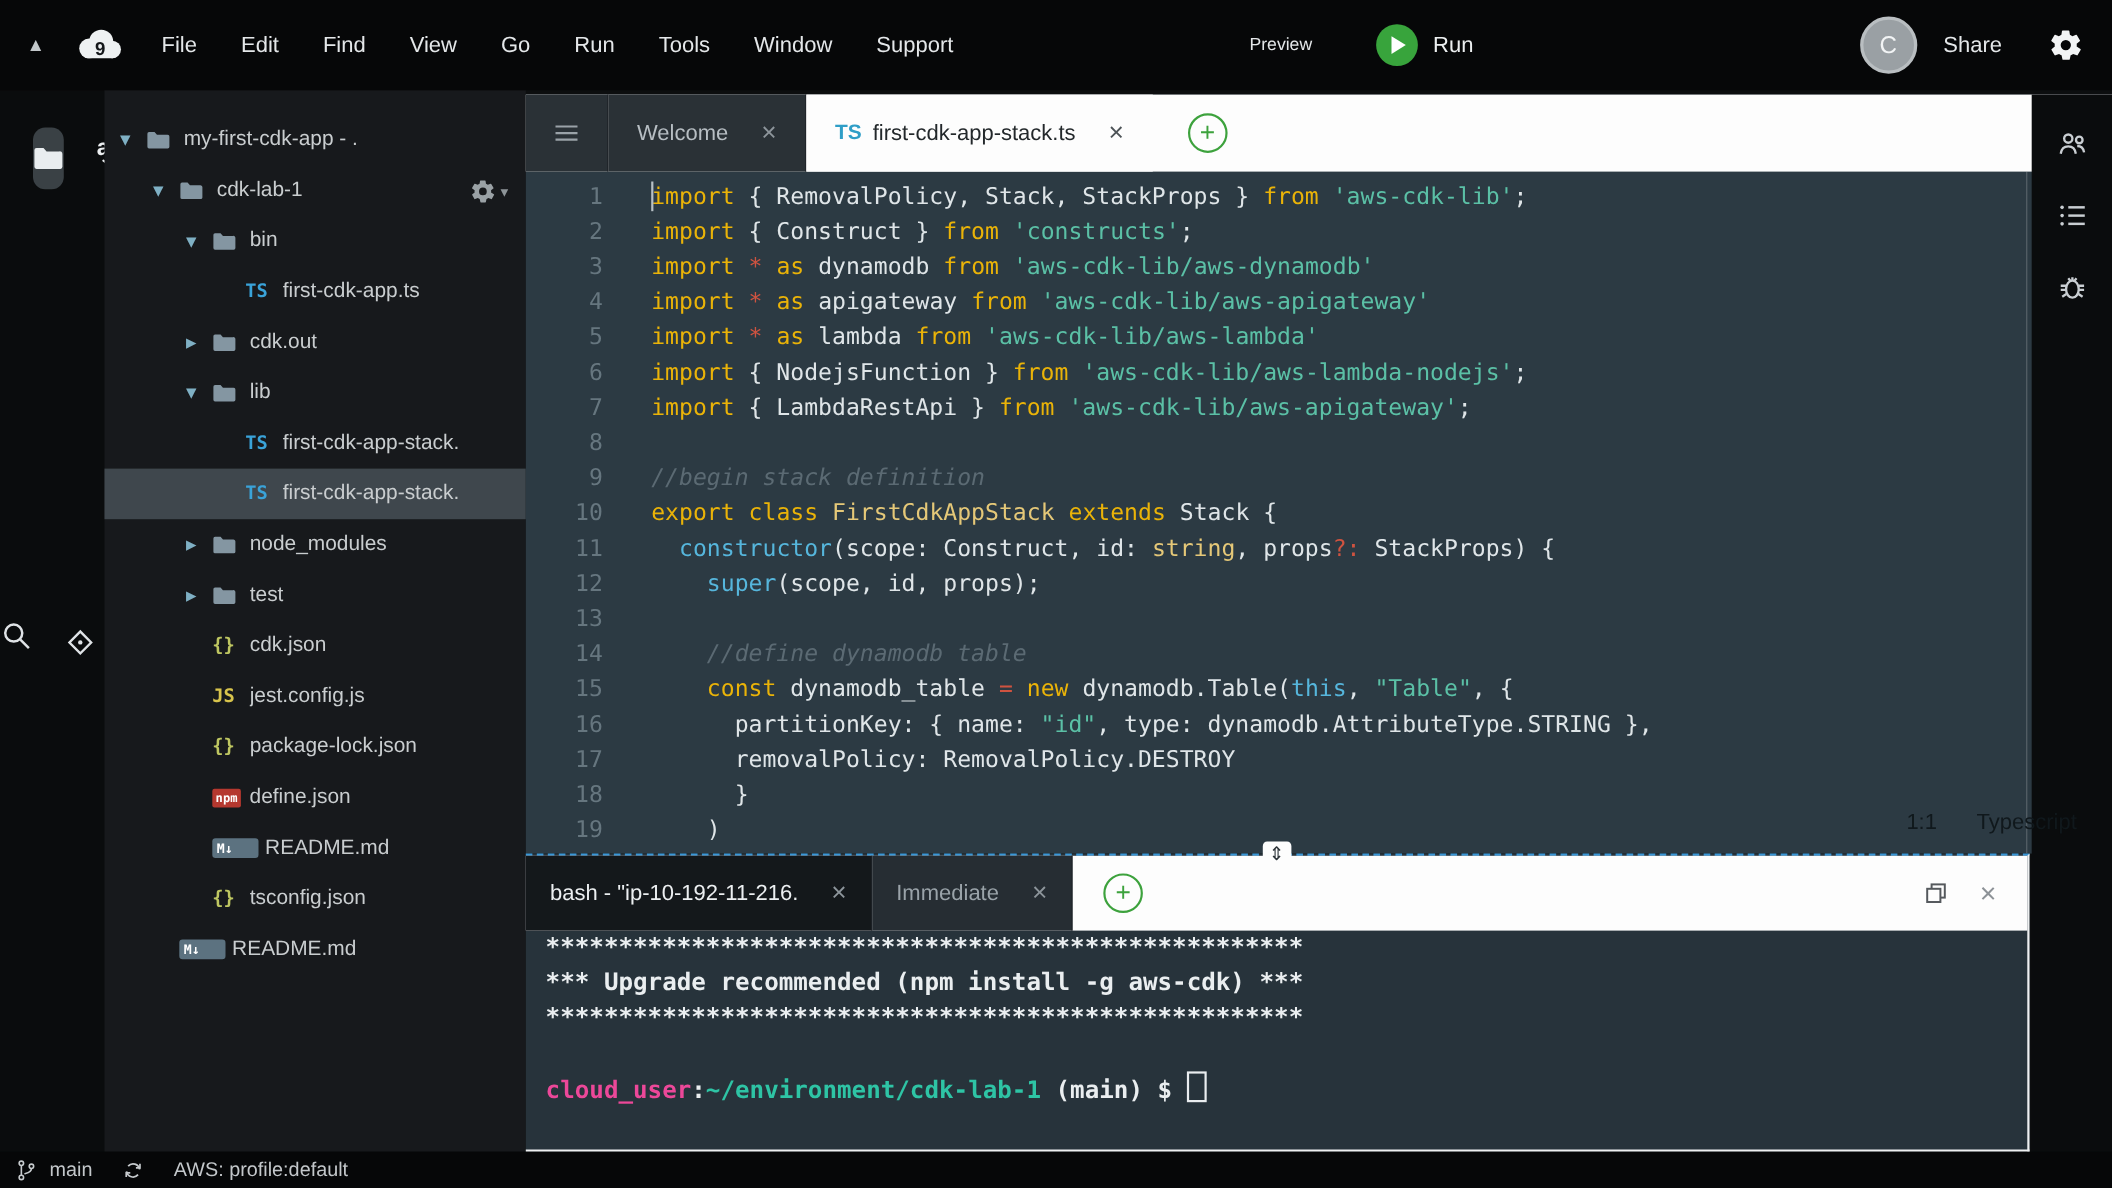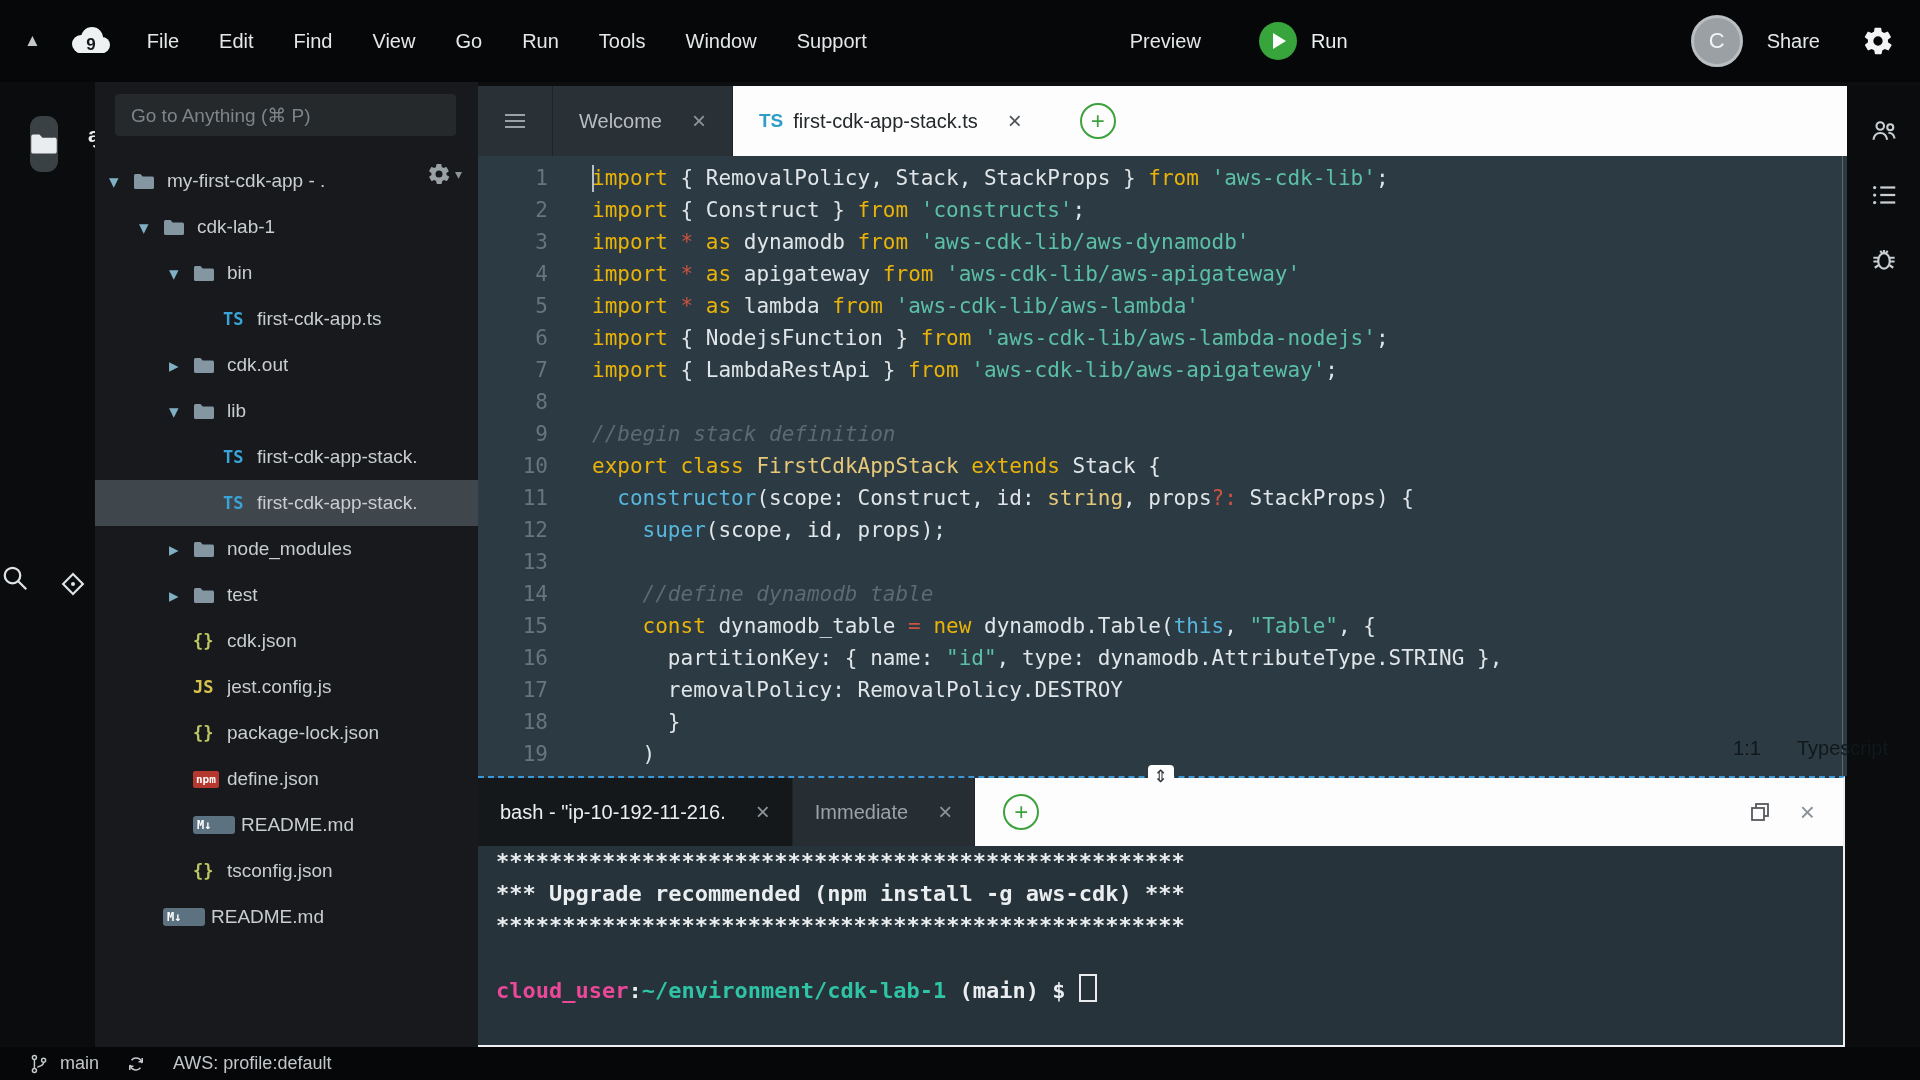--- a/index.html
+++ b/index.html
@@ -6,21 +6,21 @@
   body{width:1920px;height:1080px;position:relative;overflow:hidden;background:#0c0e0f;
        font-family:"Liberation Sans",sans-serif;-webkit-font-smoothing:antialiased;}
   
   .topbar{position:absolute;left:0;top:0;width:1920px;height:82px;background:#060708;
           display:flex;align-items:center;z-index:30;}
   .collapse-tri{color:#c3c8cb;font-size:17px;margin:0 26px 0 24px;}
   .logo9{margin-right:34px;display:flex;align-items:center;}
   .menus{display:flex;align-items:center;gap:40px;}
   .menu-item{color:#e4e7e9;font-size:20px;cursor:default;}
   .spacer1{flex:1.15;} .spacer2{flex:1.5;}
-  .preview-label{color:#e4e7e9;font-size:20px;margin-right:58px;}
+  .preview-label{color:#e4e7e9;font-size:16px;margin-right:58px;}
   .run-group{display:flex;align-items:center;gap:14px;}
   .run-circle{width:38px;height:38px;border-radius:50%;background:#38a43c;display:flex;align-items:center;justify-content:center;}
   .run-circle .tri{width:0;height:0;border-left:13px solid #fff;border-top:8px solid transparent;border-bottom:8px solid transparent;margin-left:3px;}
   .run-label{color:#eceff0;font-size:20px;}
   .avatar{width:46px;height:46px;border-radius:50%;background:#9aa0a4;border:3px solid #b9bec1;
           display:flex;align-items:center;justify-content:center;color:#f2f4f5;font-size:22px;margin-right:24px;}
   .share-label{color:#e4e7e9;font-size:20px;margin-right:42px;}
   .top-gear{margin-right:26px;display:flex;}
   
   .activity{position:absolute;left:0;top:82px;width:95px;height:965px;background:#0a0c0d;
@@ -91,21 +91,21 @@
         font-weight:bold;overflow:hidden;height:199px;}
   .term-line{height:32px;line-height:32px;white-space:pre;}
   .t-pl{color:#eaeef0;} .t-grn{color:#41c267;} .t-user{color:#ec4899;} .t-path{color:#2ec4a5;}
   .t-cursor{display:inline-block;width:14px;height:24px;border:2px solid #e9edef;vertical-align:-4px;}
   
   .rightrail{position:absolute;left:1847px;top:86px;width:73px;height:961px;background:#0a0c0d;
              display:flex;flex-direction:column;align-items:center;}
   .rr-item{margin-top:30px;}
   
   .bottombar{position:absolute;left:0;top:1047px;width:1920px;height:33px;background:#060708;
-             display:flex;align-items:center;padding-left:28px;box-sizing:border-box;gap:26px;}
+             display:flex;align-items:center;padding-left:13px;box-sizing:border-box;gap:26px;}
   .bb-item{display:flex;align-items:center;gap:10px;color:#c3c7ca;font-size:18px;}
 </style>
 </head>
 <body>
 
 <div class="topbar">
   <span class="collapse-tri">▲</span>
   <span class="logo9">
     <svg width="46" height="32" viewBox="0 0 46 32">
       <circle cx="14" cy="19" r="9" fill="#eef1f2"></circle>
@@ -166,21 +166,20 @@
   </span>
   <span class="aws-logo">
     <span class="aws-txt">aws</span>
     <svg width="36" height="10" viewBox="0 0 36 10">
         <path d="M3 2c9 7 21 7 30 0" stroke="#eceff1" stroke-width="2" fill="none" stroke-linecap="round"></path>
       </svg>
   </span>
 </div>
 
 <div class="filepanel">
-  <div class="goto-box">Go to Anything (⌘ P)</div>
   <span class="tree-gear">
     <svg width="24" height="24" viewBox="0 0 24 24">
         <path fill="#9aa1a5" d="M19.4 13a7.5 7.5 0 0 0 .1-1 7.5 7.5 0 0 0-.1-1l2.1-1.6a.5.5 0 0 0 .1-.7l-2-3.5a.5.5 0 0 0-.6-.2l-2.5 1a7.7 7.7 0 0 0-1.7-1L14.4 2.4a.5.5 0 0 0-.5-.4h-4a.5.5 0 0 0-.5.4L9 5a7.7 7.7 0 0 0-1.7 1l-2.5-1a.5.5 0 0 0-.6.2l-2 3.5a.5.5 0 0 0 .1.7L4.5 11a7.5 7.5 0 0 0-.1 1 7.5 7.5 0 0 0 .1 1l-2.1 1.6a.5.5 0 0 0-.1.7l2 3.5c.1.2.4.3.6.2l2.5-1a7.7 7.7 0 0 0 1.7 1l.6 2.6c0 .2.2.4.5.4h4c.2 0 .5-.2.5-.4l.6-2.6a7.7 7.7 0 0 0 1.7-1l2.5 1c.2.1.5 0 .6-.2l2-3.5a.5.5 0 0 0-.1-.7L19.4 13zM12 15.5a3.5 3.5 0 1 1 0-7 3.5 3.5 0 0 1 0 7z"></path>
       </svg>
     <span class="dd">▾</span>
   </span>
   <div class="tree" id="tree">
       <div class="tree-row" style="padding-left: 14px;">
         <span class="chevron">▾</span>
         <span class="fic">

